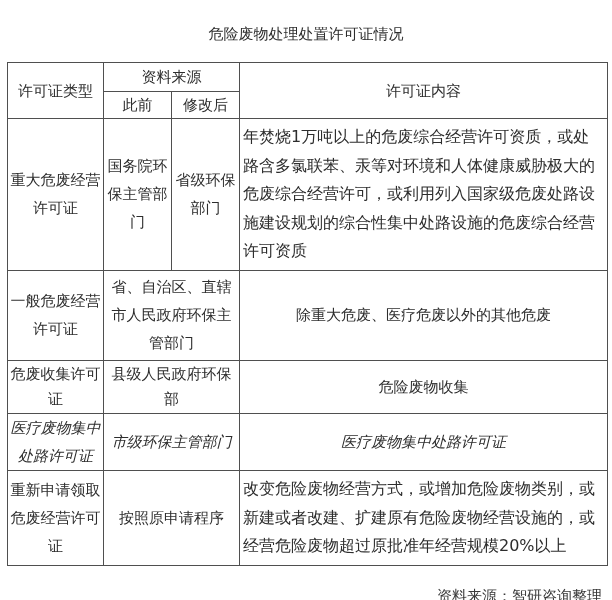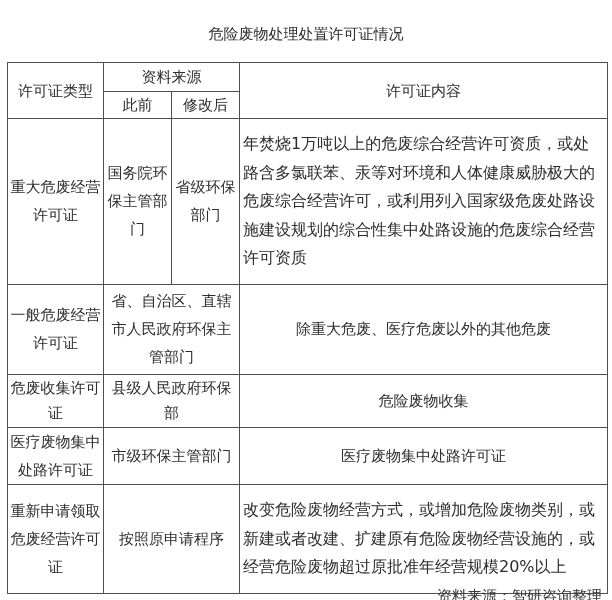--- a/index.html
+++ b/index.html
@@ -47,21 +47,21 @@
     word-break: break-all;
     overflow: hidden;
   }
   .permit-table .hdr-sub {
     line-height: 25px;
   }
   .cell-content-left {
     text-align: left !important;
     font-size: 16px !important;
     line-height: 28.6px !important;
-    padding: 11px 3px !important;
+    padding: 4px 3px !important;
   }
   .lh-tight {
     line-height: 25px !important;
   }
   .source-note {
     position: absolute;
     top: 570px;
     left: 0;
     width: 602px;
     text-align: right;
@@ -107,21 +107,21 @@
         <td colspan="2">省、自治区、直辖市人民政府环保主管部门</td>
         <td>除重大危废、医疗危废以外的其他危废</td>
       </tr>
 
       <tr style="height:53px;">
         <td class="lh-tight">危废收集许可证</td>
         <td colspan="2" class="lh-tight">县级人民政府环保部</td>
         <td>危险废物收集</td>
       </tr>
 
-      <tr style="height:56px;">
+      <tr style="height:56px;font-style:italic;">
         <td>医疗废物集中处路许可证</td>
         <td colspan="2">市级环保主管部门</td>
         <td>医疗废物集中处路许可证</td>
       </tr>
 
       <tr style="height:85px;">
         <td>重新申请领取危废经营许可证</td>
         <td colspan="2">按照原申请程序</td>
         <td class="cell-content-left">改变危险废物经营方式，或增加危险废物类别，或新建或者改建、扩建原有危险废物经营设施的，或经营危险废物超过原批准年经营规模20%以上</td>
       </tr>

